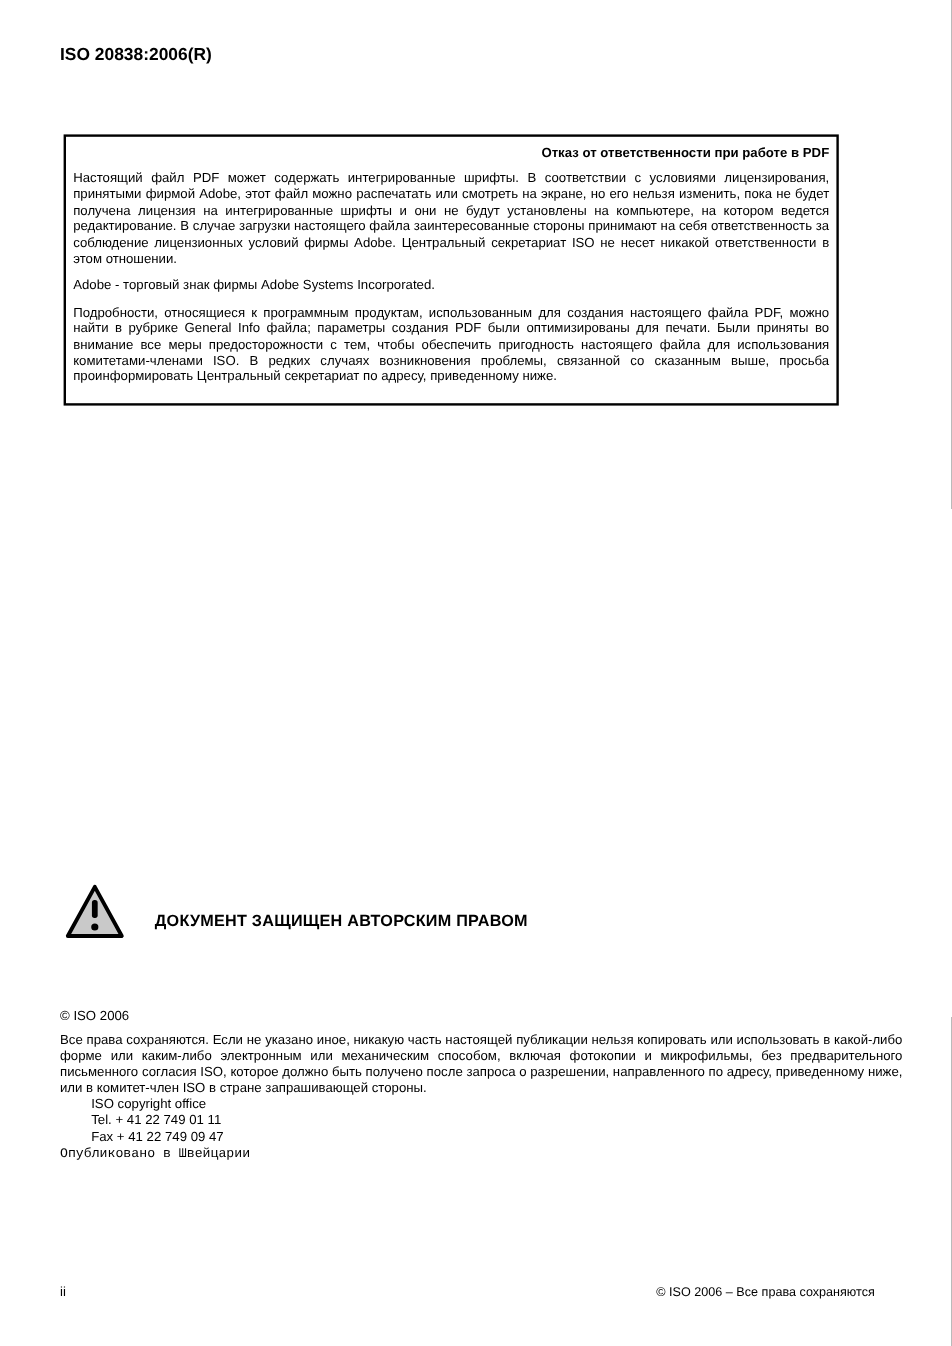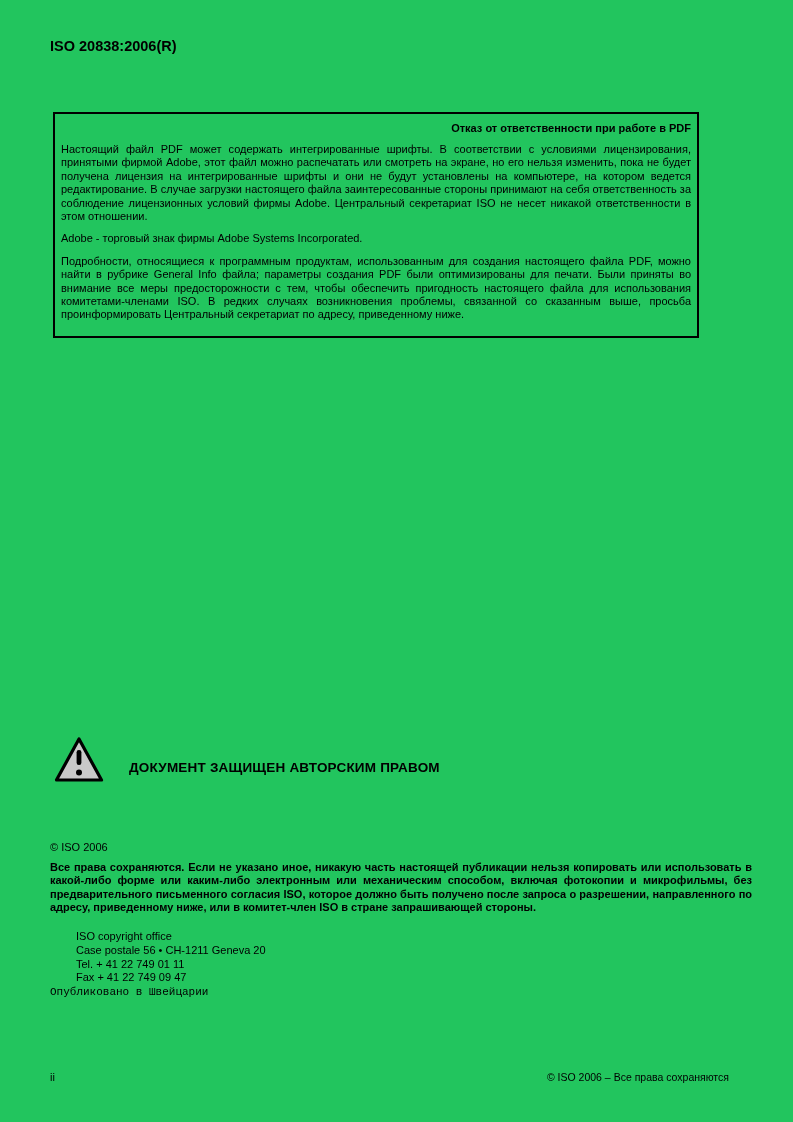--- a/index.html
+++ b/index.html
@@ -2,21 +2,21 @@
 <html><head>
 <meta charset="utf-8">
 <style>
   * { margin: 0; padding: 0; box-sizing: border-box; }
   html, body { background: #808080; }
   .page {
     position: relative;
     width: 793px;
     height: 1122px;
     margin: 0 auto;
-    background: #22c55e;
+    background: #ffffff;
     font-family: "Liberation Sans", sans-serif;
     color: #000;
     overflow: hidden;
   }
   .header-ref {
     position: absolute;
     left: 50px;
     top: 38px;
     font-size: 14.5px;
     font-weight: bold;
@@ -61,21 +61,21 @@
   }
   .copyright-block {
     position: absolute;
     left: 50px;
     top: 841px;
     width: 702px;
     font-size: 11px;
     line-height: 13.2px;
   }
   .copyright-line { margin-bottom: 7px; }
-  .copyright-body { text-align: justify; margin-bottom: 16px; font-weight: bold; }
+  .copyright-body { text-align: justify; margin-bottom: 0; }
   .address-block { margin-left: 26px; }
   .address-block div { line-height: 13.8px; }
   .web-line { margin-top: 7px; }
   .link {
     color: #0000cc;
     text-decoration: underline;
     cursor: pointer;
   }
   .published-line { margin-top: 1px; font-family: Liberation Mono, monospace; }
 
@@ -114,21 +114,20 @@
     </svg>
     <div class="copyright-heading">ДОКУМЕНТ ЗАЩИЩЕН АВТОРСКИМ ПРАВОМ</div>
   </div>
 
   <div class="copyright-block">
     <div class="copyright-line">© ISO 2006</div>
     <p class="copyright-body">Все права сохраняются. Если не указано иное, никакую часть настоящей публикации нельзя копировать или использовать в какой-либо форме или каким-либо электронным или механическим способом, включая фотокопии и микрофильмы, без предварительного письменного согласия ISO, которое должно быть получено после запроса о разрешении, направленного по адресу, приведенному ниже, или в комитет-член ISO в стране запрашивающей стороны.</p>
 
     <div class="address-block">
       <div>ISO copyright office</div>
-      <div>Case postale 56 • CH-1211 Geneva 20</div>
       <div>Tel. + 41 22 749 01 11</div>
       <div>Fax + 41 22 749 09 47</div>
     </div>
 
     <div class="published-line">Опубликовано в Швейцарии</div>
   </div>
 
   <div class="footer-page-number">ii</div>
   <div class="footer-copyright">© ISO 2006 – Все права сохраняются</div>
 

